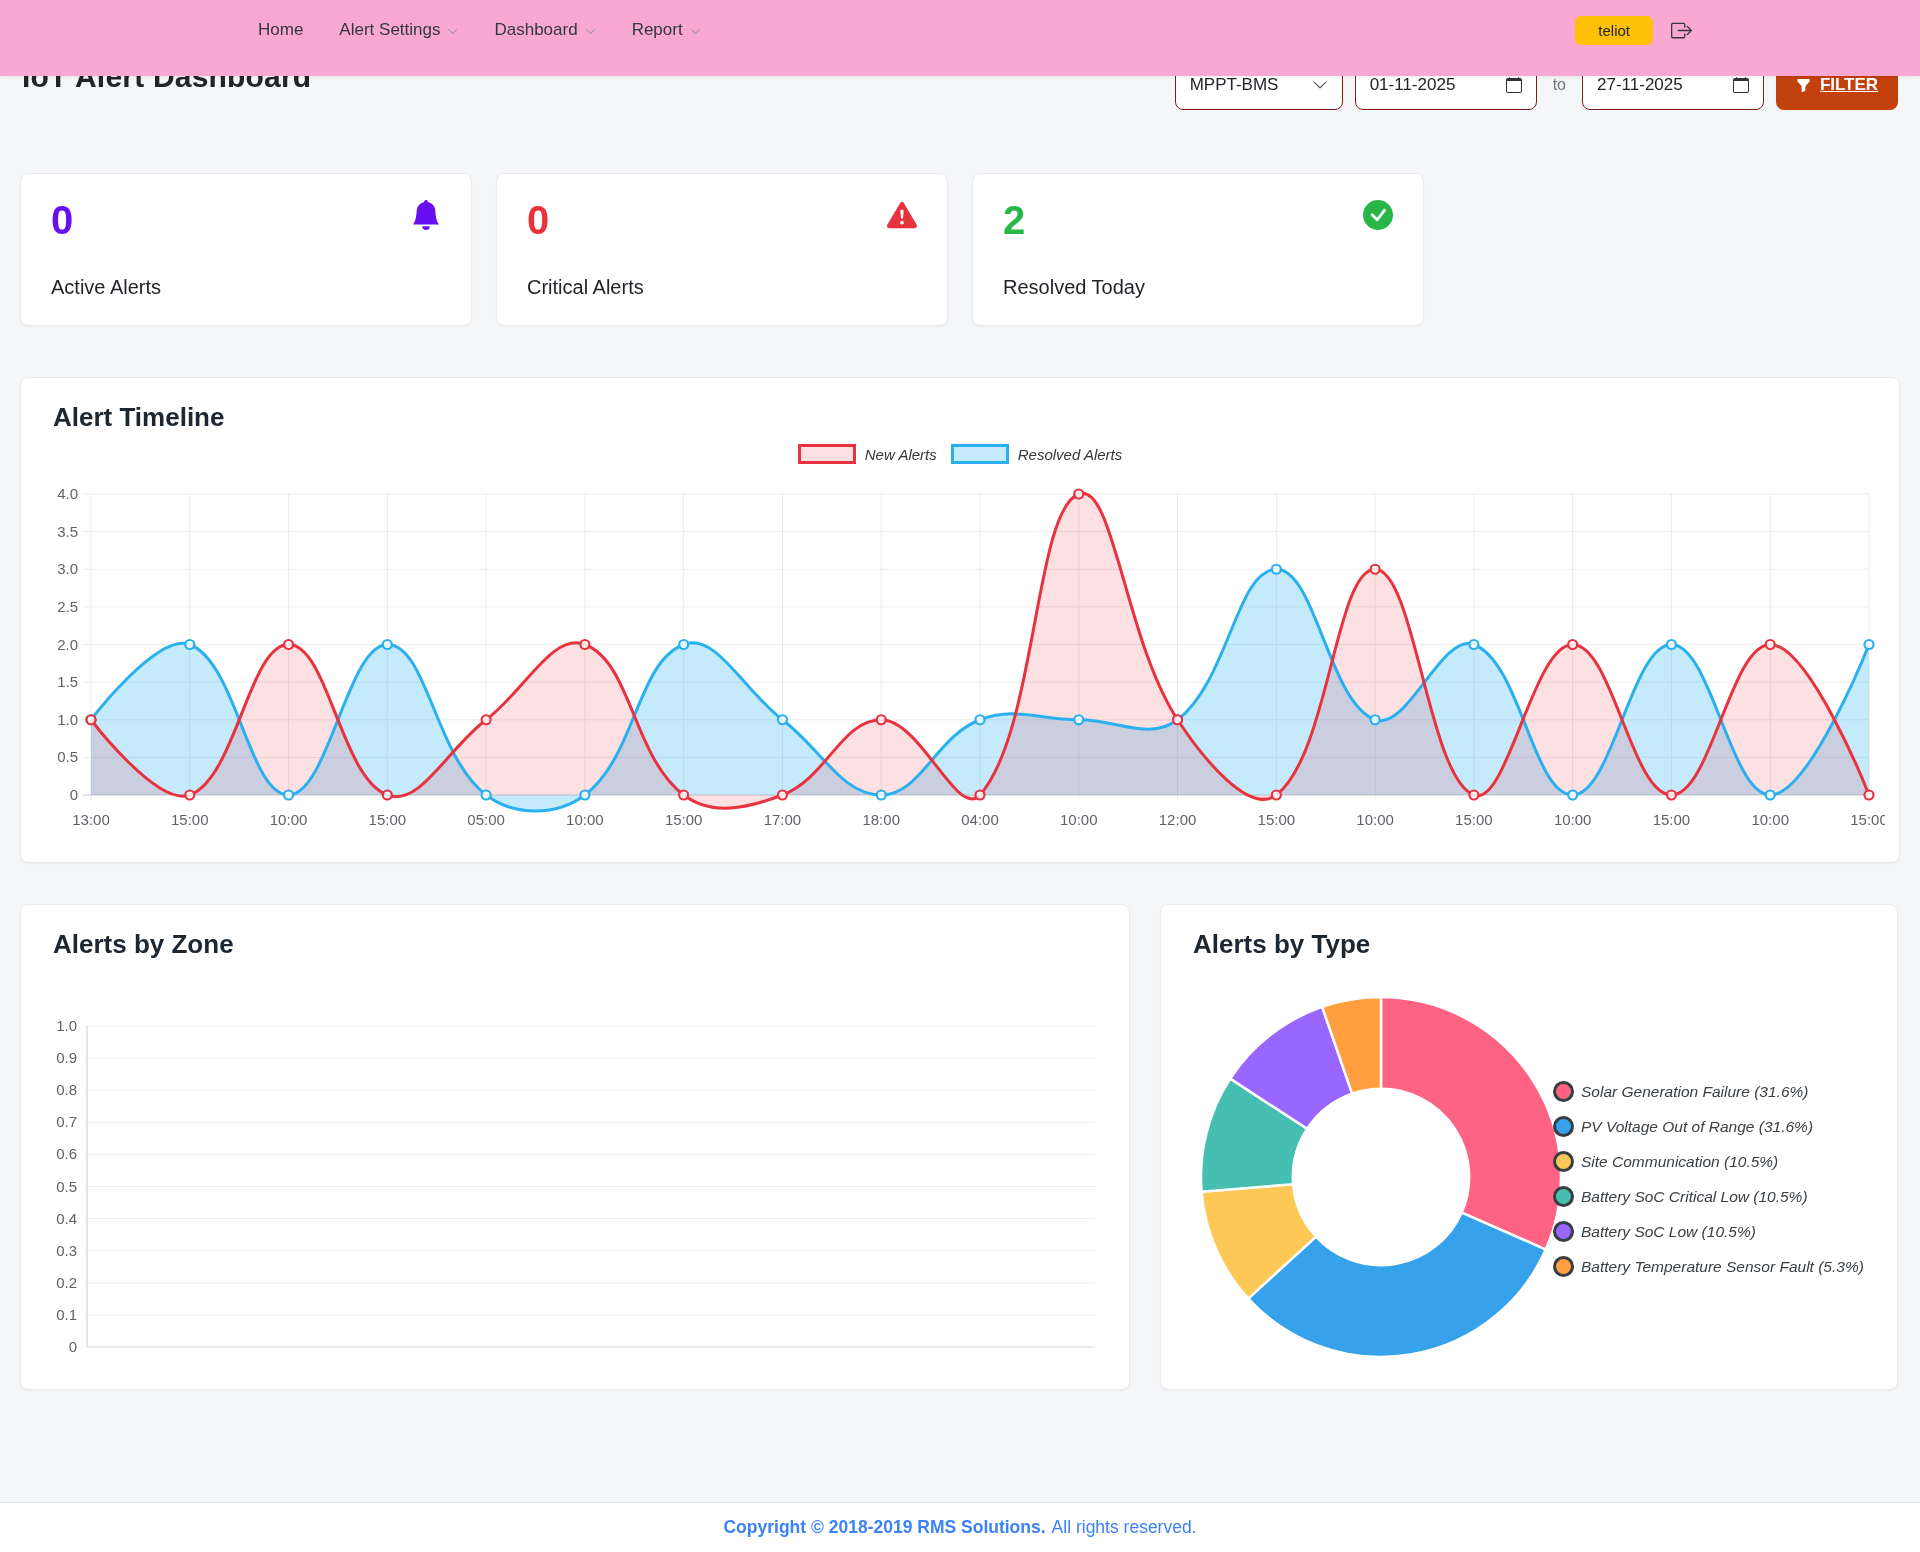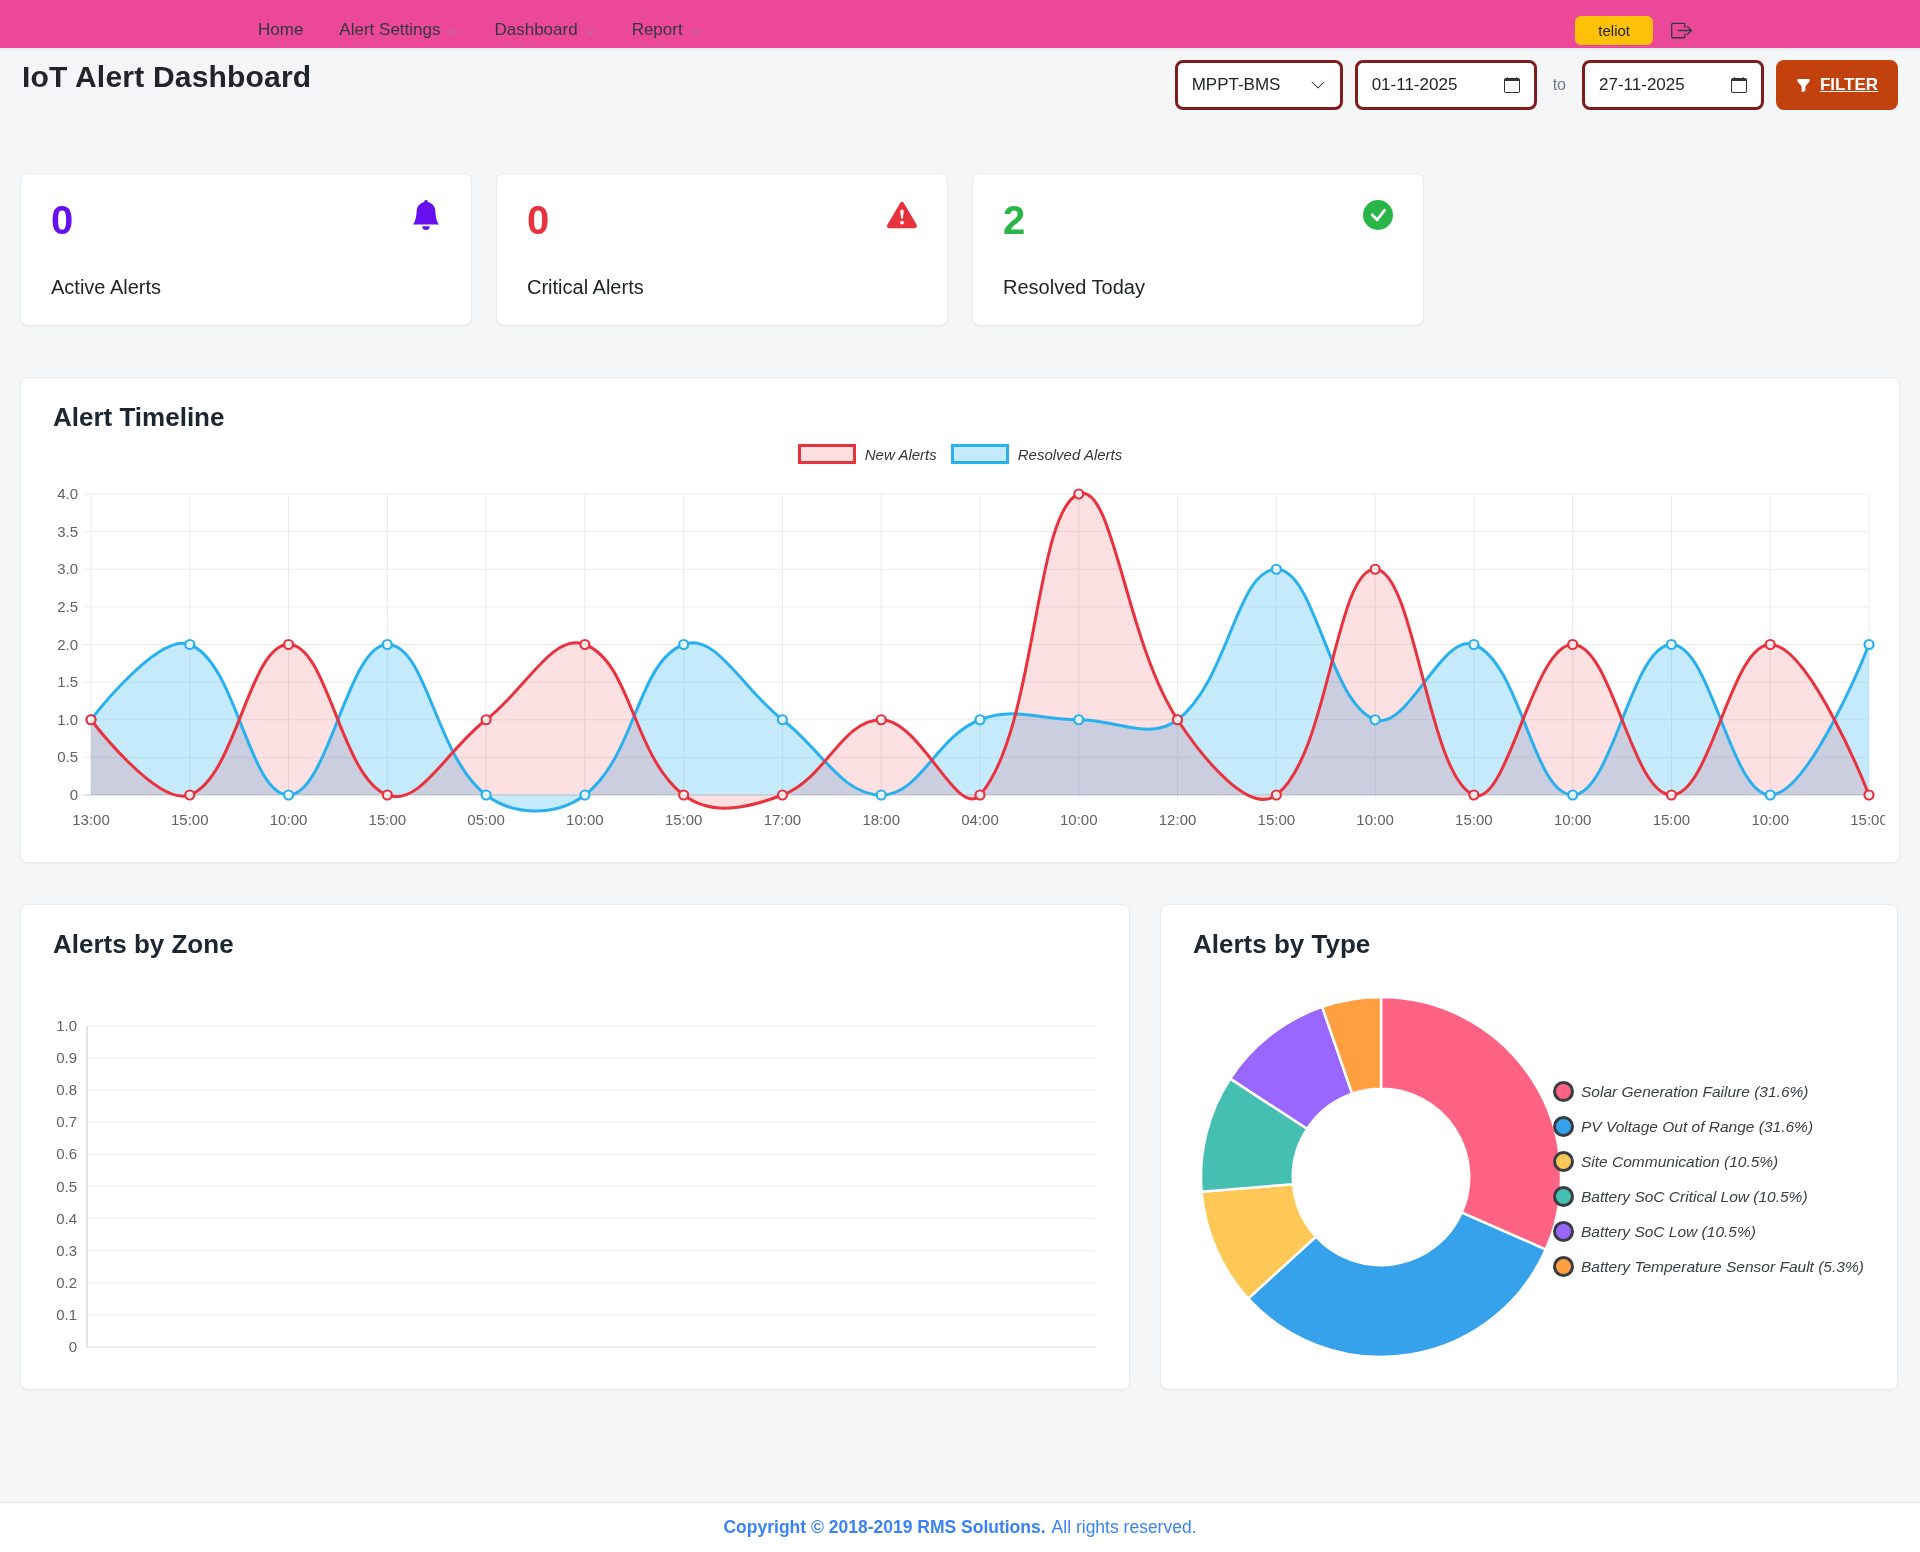--- a/index.html
+++ b/index.html
@@ -1,35 +1,35 @@
 <!DOCTYPE html>
 <html><head>
 <meta charset="utf-8">
 <style>
   * { box-sizing: border-box; margin: 0; padding: 0; }
   html,body { width:1920px; height:1552px; }
   body { font-family:"Liberation Sans", sans-serif; background:#f4f6f8; }
   #page { position:relative; width:1920px; height:1552px; overflow:hidden; }
 
   
-  .navbar { position:absolute; top:0; left:0; width:1920px; height:48px;
-            background:#ec4899; box-shadow:0 1px 3px rgba(0,0,0,.08); z-index:5; }
+  .navbar { position:absolute; top:0; left:0; width:1920px; height:76px;
+            background:#f9a8d4; box-shadow:0 1px 3px rgba(0,0,0,.08); z-index:5; }
   .nav-links { position:absolute; left:258px; top:0; height:60px; display:flex; align-items:center; gap:36px; }
   .nav-link { display:flex; align-items:center; gap:7px; font-size:17px; color:#33383d; cursor:pointer; text-decoration:none; }
   .nav-caret { width:11px; height:11px; color:#8a9097; margin-top:2px; }
   .nav-right { position:absolute; right:228px; top:0; height:60px; display:flex; align-items:center; gap:18px; }
   .user-badge { background:#ffc107; color:#212529; font-size:15px; padding:6px 23px; border-radius:6px; }
   .logout { width:21px; height:21px; color:#33383d; cursor:pointer; }
 
   
   .page-header { position:absolute; top:60px; left:0; width:1920px; height:113px;
                  display:flex; align-items:flex-start; justify-content:space-between; padding:0 22px; }
   .page-title { font-size:30px; font-weight:700; color:#212529; letter-spacing:.2px; }
   .controls { display:flex; align-items:center; gap:12px; }
-  .ctl { height:50px; background:#fff; border:3px solid #7f1d1d; border-radius:8px;
+  .ctl { height:50px; background:#fff; border:1px solid #7f1d1d; border-radius:8px;
          display:flex; align-items:center; justify-content:space-between;
          font-size:17px; color:#212529; padding:0 14px; cursor:pointer; }
   .select-ctl { width:168px; }
   .date-ctl { width:182px; }
   .ctl .glyph { width:16px; height:16px; color:#30343a; }
   .to-label { font-size:16px; color:#6f7780; padding:0 4px; }
   .filter-btn { height:50px; width:122px; background:#2f9bf1; border:none; border-radius:8px;
                 color:#fff; font-size:17px; font-weight:700; display:flex; align-items:center;
                 justify-content:center; gap:9px; cursor:pointer; font-family:inherit; }
   .filter-btn .glyph { width:15px; height:15px; }

